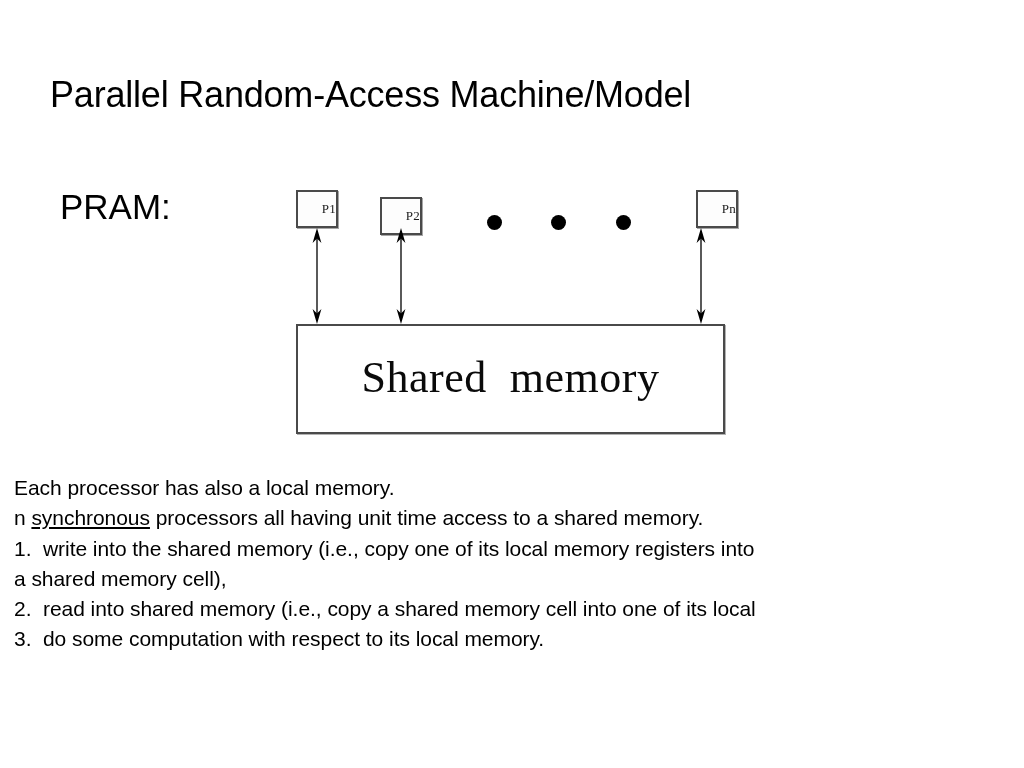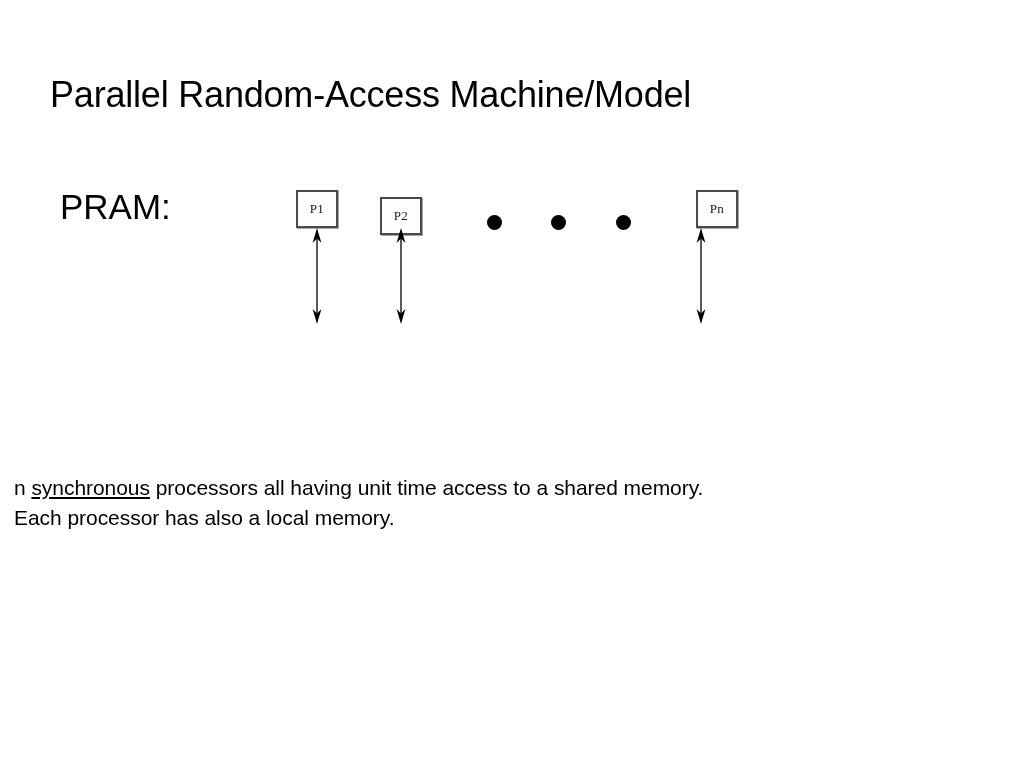--- a/index.html
+++ b/index.html
@@ -60,21 +60,21 @@
     border: 2px solid #4a4a4a;
     background: #fdfdfd;
     box-shadow: 1px 1px 0 rgba(0,0,0,0.35);
   }
   .proc-label {
     position: absolute;
     left: 0;
     right: 0;
     top: 50%;
     transform: translateY(-50%);
-    text-align: center;
+    text-align: right;
     font-family: "Liberation Serif", serif;
     font-size: 13px;
     font-weight: 400;
     color: #1a1a1a;
     letter-spacing: 0.3px;
   }
 
   .ellipsis-dot {
     position: absolute;
     width: 15px;
@@ -178,19 +178,26 @@
   </div>
 
   <div class="link-arrow" style="left:402px; top:43px;">
     <svg width="18" height="96" viewBox="0 0 18 96">
       <line x1="9" y1="3" x2="9" y2="93" stroke="#000" stroke-width="1.3"></line>
       <path d="M9 0 L4.6 15 L9 10.5 L13.4 15 Z" fill="#000"></path>
       <path d="M9 96 L4.6 81 L9 85.5 L13.4 81 Z" fill="#000"></path>
     </svg>
   </div>
 
+  <div id="shared-memory-box">
+    <span id="shared-memory-label">Shared  memory</span>
+  </div>
 
 </div>
 
 <div id="body-text">
+    <div class="body-line"><span>Each processor has also a local memory.</span></div>
     <div class="body-line"><span>n </span><span class="underlined">synchronous</span><span> processors all having unit time access to a shared memory.</span></div>
-    <div class="body-line"><span>Each processor has also a local memory.</span></div>
+    <div class="body-line"><span>1.  write into the shared memory (i.e., copy one of its local memory registers into</span></div>
+    <div class="body-line"><span>a shared memory cell),</span></div>
+    <div class="body-line"><span>2.  read into shared memory (i.e., copy a shared memory cell into one of its local</span></div>
+    <div class="body-line"><span>3.  do some computation with respect to its local memory.</span></div>
   </div>
 
 </body></html>

